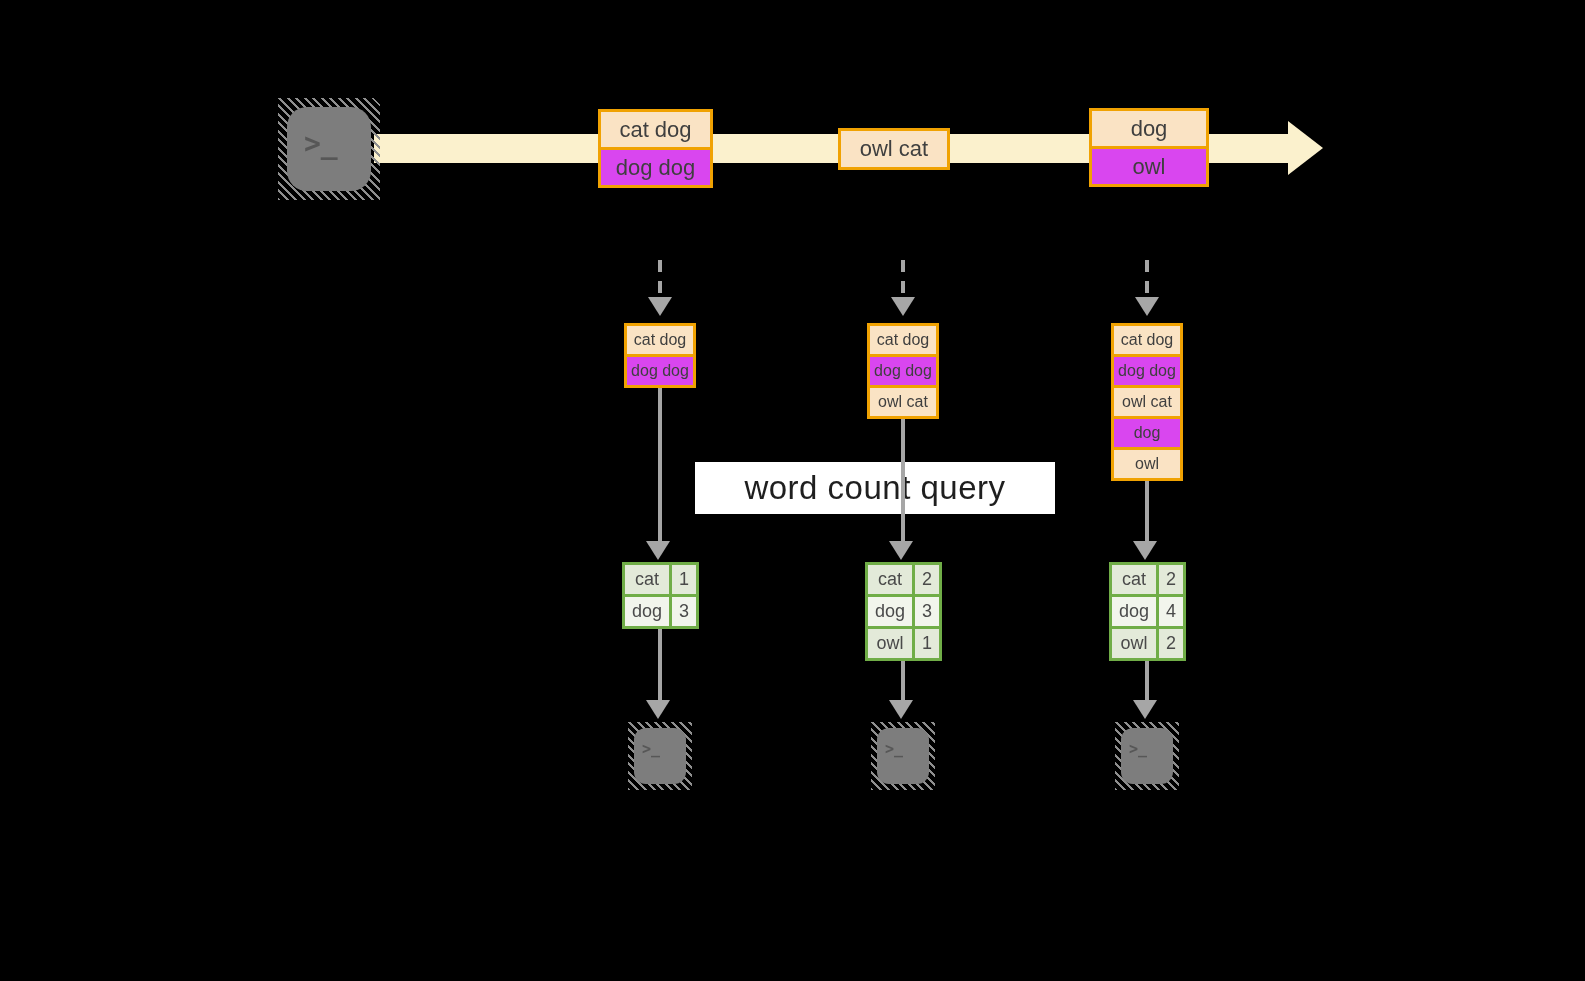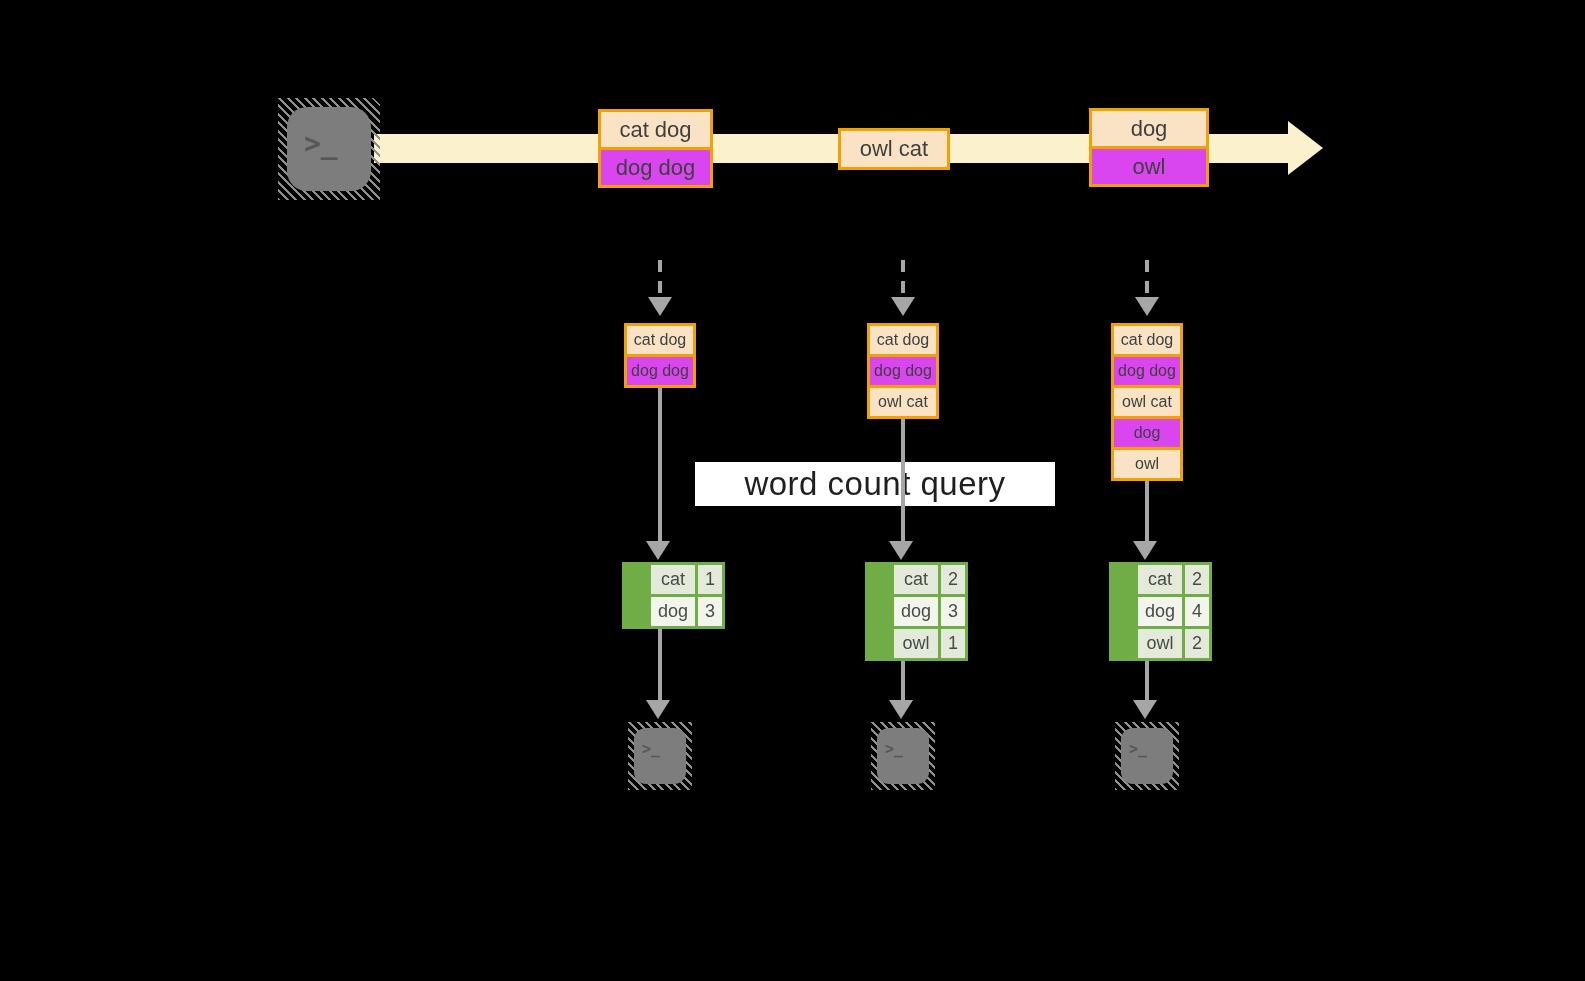--- a/index.html
+++ b/index.html
@@ -54,21 +54,21 @@
   
   .query-label{
     background:#ffffff;color:#1f1f1f;z-index:2;
     display:flex;align-items:center;justify-content:center;
     font-size:33px;font-weight:300;letter-spacing:0.5px;
   }
 
   
   .count-table{
     background:#70ad47;border:3px solid #70ad47;
-    display:grid;grid-template-columns:44px 24px;gap:3px;z-index:4;padding-left:26px;
+    display:grid;grid-template-columns:44px 24px;gap:3px;z-index:4;
   }
   .ct-cell{
     height:29px;display:flex;align-items:center;justify-content:center;
     font-size:18px;color:#4a4a4a;
   }
   .row-dark{background:#e3ead9;}
   .row-light{background:#f2f5ec;}
 
   
   .term{z-index:4;}
@@ -131,21 +131,21 @@
   </div>
 
   <div class="abs stack" style="left:1111px;top:323px;">
     <div class="stack-cell fill-dark">cat dog</div>
     <div class="stack-cell fill-light">dog dog</div>
     <div class="stack-cell fill-dark">owl cat</div>
     <div class="stack-cell fill-light">dog</div>
     <div class="stack-cell fill-dark">owl</div>
   </div>
 
-  <div class="abs query-label" style="left:695px;top:462px;width:360px;height:44px;">word count query</div>
+  <div class="abs query-label" style="left:695px;top:462px;width:360px;height:52px;">word count query</div>
 
   <div class="abs vline" style="left:658px;top:388px;height:153px;"></div>
   <div class="abs arrow-head" style="left:646px;top:541px;"></div>
 
   <div class="abs vline" style="left:901px;top:419px;height:122px;"></div>
   <div class="abs arrow-head" style="left:889px;top:541px;"></div>
 
   <div class="abs vline" style="left:1145px;top:481px;height:60px;"></div>
   <div class="abs arrow-head" style="left:1133px;top:541px;"></div>
 

